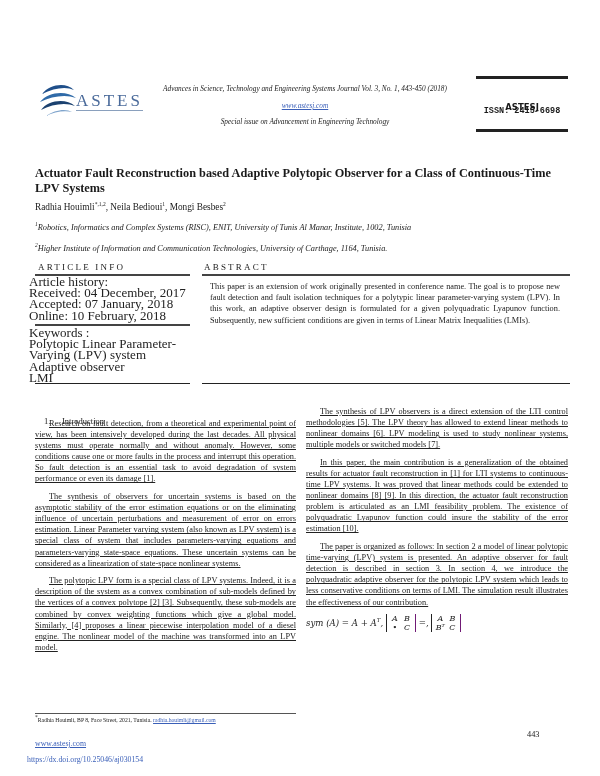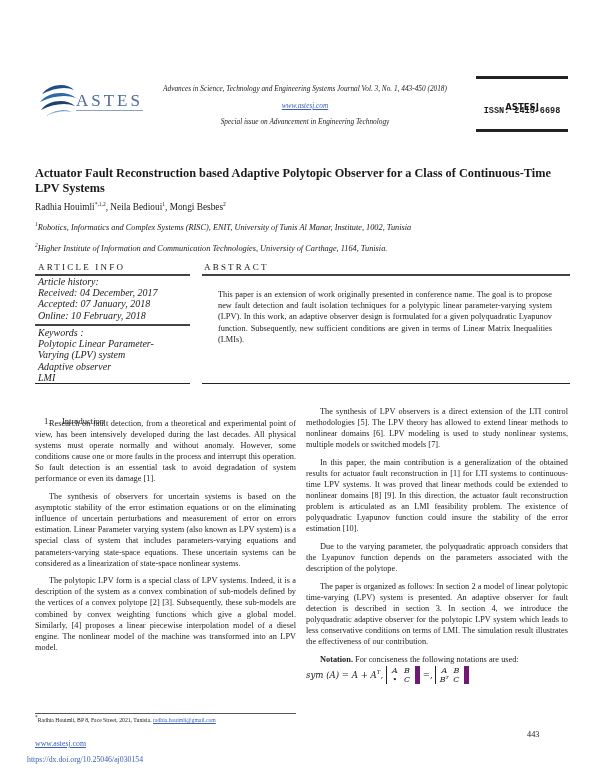--- a/index.html
+++ b/index.html
@@ -22,34 +22,34 @@
   
   .title { left:35px; top:166px; width:540px; font-weight:bold; font-size:12.3px; line-height:15px; }
   .authors { left:35px; top:202px; font-size:9.3px; }
   .affil { left:35px; font-style:italic; font-size:8.3px; }
   sup { font-size:5.5px; vertical-align:super; line-height:0; }
 
   
   .sec-head { font-size:9px; letter-spacing:2.2px; }
   .rule-thick { height:2px; background:#444; }
   .rule-thin { height:1px; background:#222; }
-  .info-text { left:38px; font-style:italic; font-size:10px; line-height:11.2px; color:#222; }
+  .info-text { left:29px; font-size:13px; line-height:11.2px; color:#222; }
   .abstract-text { left:204px; top:275px; width:362px; font-size:8.3px; line-height:11.2px; text-align:justify; color:#222; }
-  .abstract-text p { margin:14px; }
+  .abstract-text p { margin:6px; }
 
   
   .col { font-size:8.3px; line-height:11.1px; text-align:justify; color:#222; }
-  .col p { margin:0 0 6.5px 0; text-indent:14px; }
+  .col p { margin:0 0 6.5px 0; text-indent:14px;text-decoration:underline; }
   .intro-head { left:44px; top:404px; font-weight:normal; font-size:8.5px;margin-top:12px; }
   .intro-head span.num { display:inline-block; width:18px; }
   .col-left { left:35px; top:418px; width:261px; }
   .col-right { left:306px; top:406px; width:262px; }
   .notation b { font-weight:bold; }
   .math { font-style:italic; font-family:"DejaVu Serif", serif; font-size:8.6px; text-indent:0; }
-  .mat { display:inline-block; vertical-align:middle; border-left:1px solid #222; border-right:5px solid #701a75; padding:0 2px; line-height:9px; font-size:8px;text-decoration:underline; }
+  .mat { display:inline-block; vertical-align:middle; border-left:1px solid #222; border-right:1px solid #701a75; padding:0 2px; line-height:9px; font-size:8px;text-decoration:underline; }
   .mat span { display:inline-block; width:12px; text-align:center; }
 
   .footnote-rule { left:35px; top:713px; width:261px; height:1px; background:#555; }
   .footnote { left:35px; top:717px; font-size:5.7px; color:#222; }
   .foot-url1 { left:35px; top:739px; font-size:7.8px; }
   .foot-url2 { left:27px; top:755px; font-size:7.8px; color:#3a5fb8; }
   .page-num { left:527px; top:730px; font-size:8.3px; }
 </style>
 </head>
 <body>
@@ -121,23 +121,21 @@
 
 <div class="abs col col-left">
   <p>Research on fault detection, from a theoretical and experimental point of view, has been intensively developed during the last decades. All physical systems must operate normally and without anomaly. However, some conditions cause one or more faults in the process and interrupt this operation. So fault detection is an essential task to avoid degradation of system performance or even its damage [1].</p>
   <p>The synthesis of observers for uncertain systems is based on the asymptotic stability of the error estimation equations or on the eliminating influence of uncertain perturbations and measurement of error on errors estimation. Linear Parameter varying system (also known as LPV system) is a special class of system that includes parameters-varying equations and parameters-varying state-space equations. These uncertain systems can be considered as a linearization of state-space nonlinear systems.</p>
   <p>The polytopic LPV form is a special class of LPV systems. Indeed, it is a description of the system as a convex combination of sub-models defined by the vertices of a convex polytope [2] [3]. Subsequently, these sub-models are combined by convex weighting functions which give a global model. Similarly, [4] proposes a linear piecewise interpolation model of a diesel engine. The nonlinear model of the machine was transformed into an LPV model.</p>
 </div>
 
 <div class="abs col col-right">
   <p>The synthesis of LPV observers is a direct extension of the LTI control methodologies [5]. The LPV theory has allowed to extend linear methods to nonlinear domains [6]. LPV modeling is used to study nonlinear systems, multiple models or switched models [7].</p>
   <p>In this paper, the main contribution is a generalization of the obtained results for actuator fault reconstruction in [1] for LTI systems to continuous-time LPV systems. It was proved that linear methods could be extended to nonlinear domains [8] [9]. In this direction, the actuator fault reconstruction problem is articulated as an LMI feasibility problem. The existence of polyquadratic Lyapunov function could insure the stability of the error estimation [10].</p>
-  <p>Due to the varying parameter, the polyquadratic approach considers that the Lyapunov function depends on the parameters associated with the description of the polytope.</p>
   <p>The paper is organized as follows: In section 2 a model of linear polytopic time-varying (LPV) system is presented. An adaptive observer for fault detection is described in section 3. In section 4, we introduce the polyquadratic adaptive observer for the polytopic LPV system which leads to less conservative conditions on terms of LMI. The simulation result illustrates the effectiveness of our contribution.</p>
-  <p class="notation" style="margin-bottom:1px"><b>Notation.</b><span> For conciseness the following notations are used:</span></p>
   <div class="math">
     <span>sym (A) = A + A</span><sup>T</sup><span>,</span>
     <span class="mat">
       <span>A</span><span>B</span><br>
       <span>•</span><span>C</span>
     </span>
     <span>=,</span>
     <span class="mat">
       <span>A</span><span>B</span><br>
       <span>Bᵀ</span><span>C</span>

